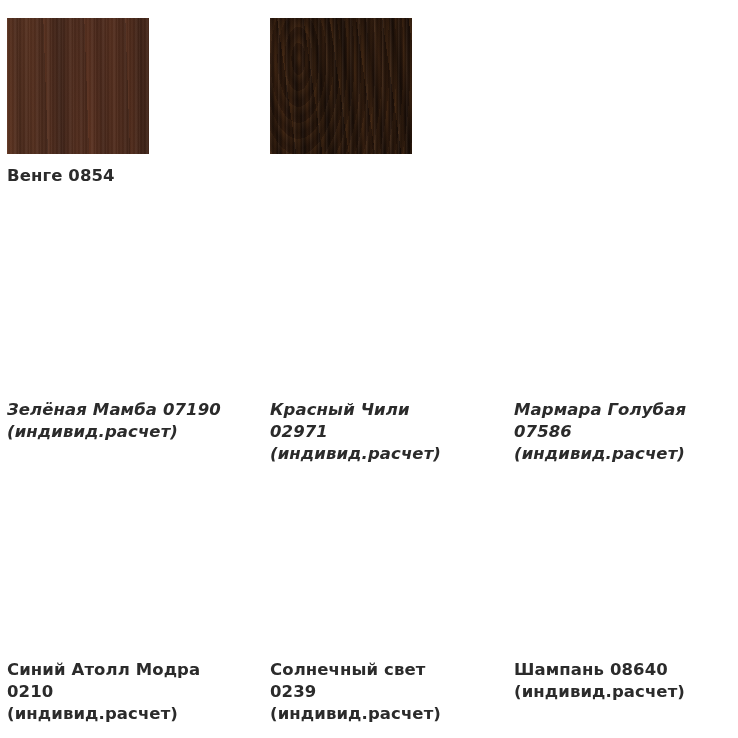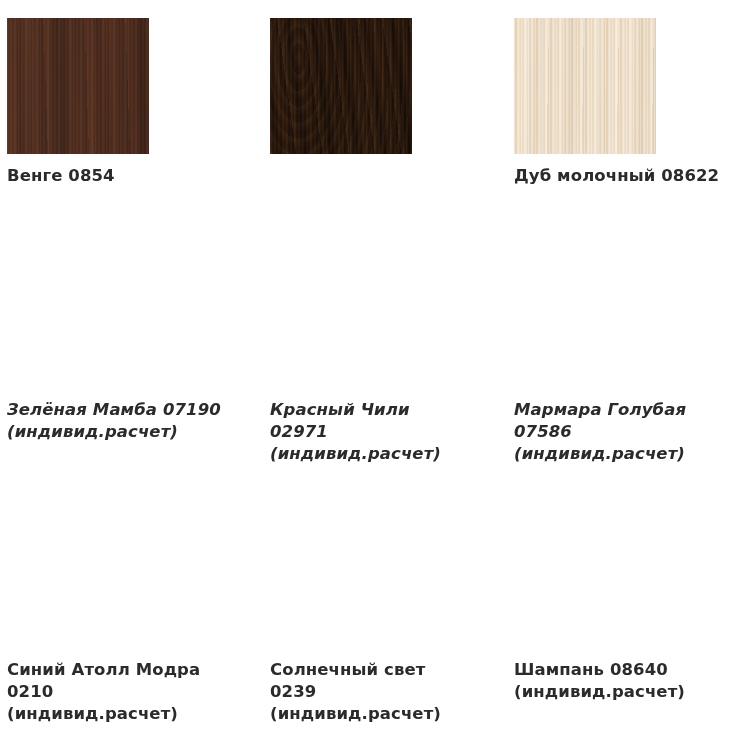--- a/index.html
+++ b/index.html
@@ -119,24 +119,20 @@
 
   <div class="swatch-cell col-0 row-0">
     <span class="swatch-chip tex-wenge"></span>
     <div class="swatch-label">Венге 0854</div>
   </div>
 
   <div class="swatch-cell col-1 row-0">
     <span class="swatch-chip tex-wenge-cavo"></span>
   </div>
 
-  <div class="swatch-cell col-2 row-0">
-    <span class="swatch-chip tex-oak-milk"></span>
-    <div class="swatch-label">Дуб молочный 08622</div>
-  </div>
 
   <div class="swatch-cell col-0 row-1">
     <span class="swatch-chip">
       <span class="solid" style="background-color: rgb(99, 178, 53);"></span>
     </span>
     <div class="swatch-label">Зелёная Мамба 07190
 (индивид.расчет)</div>
   </div>
 
   <div class="swatch-cell col-1 row-1">

